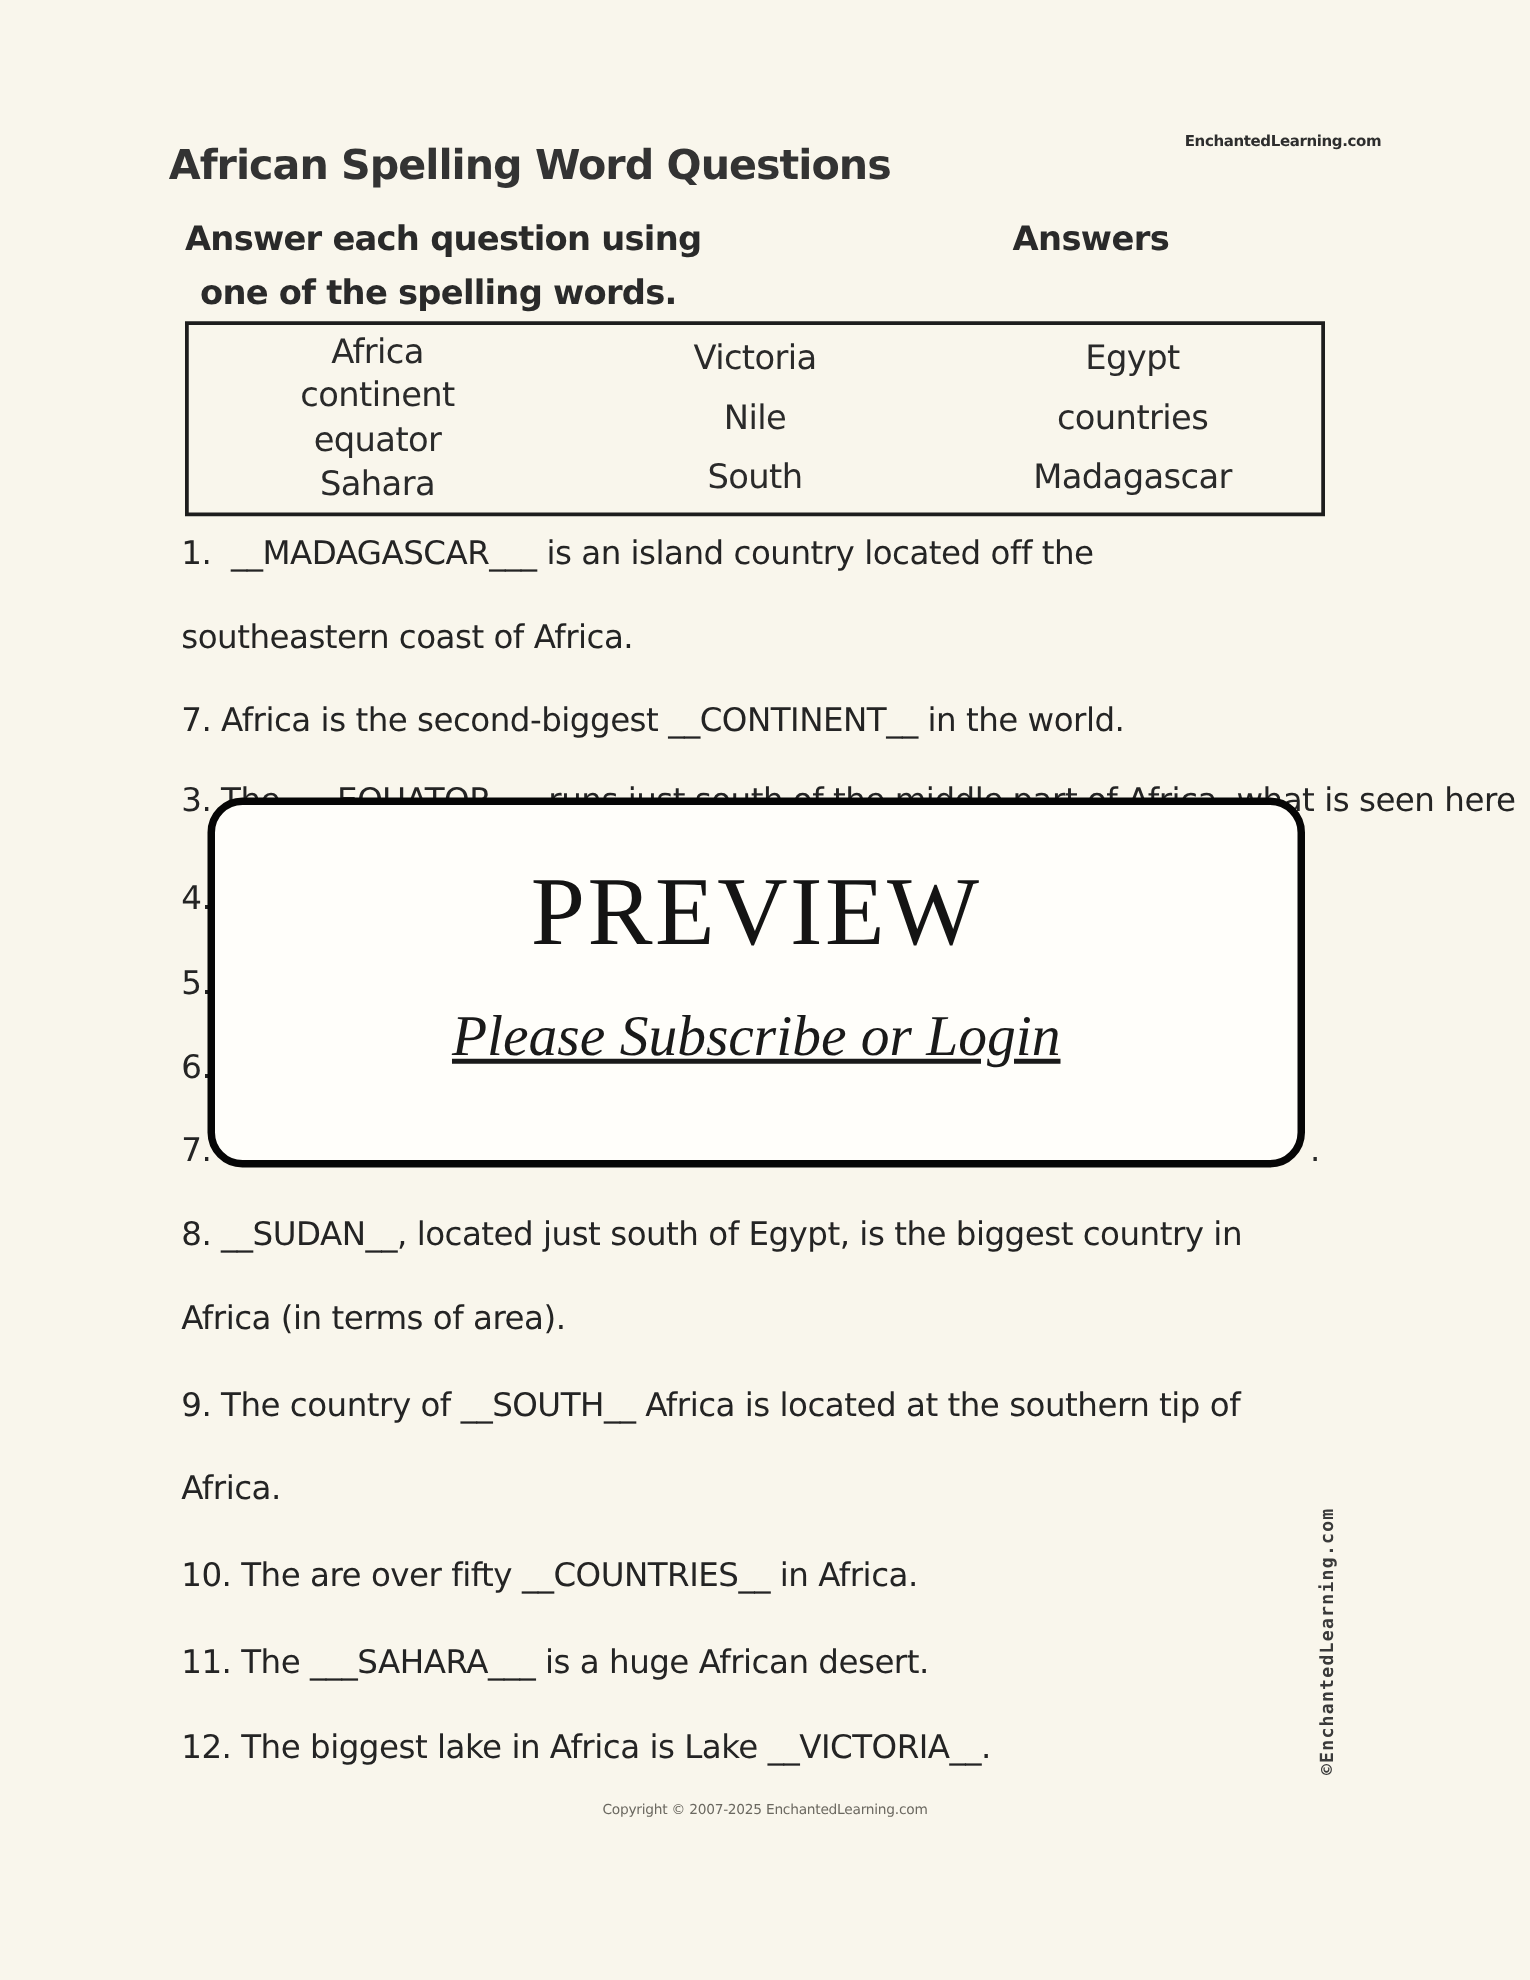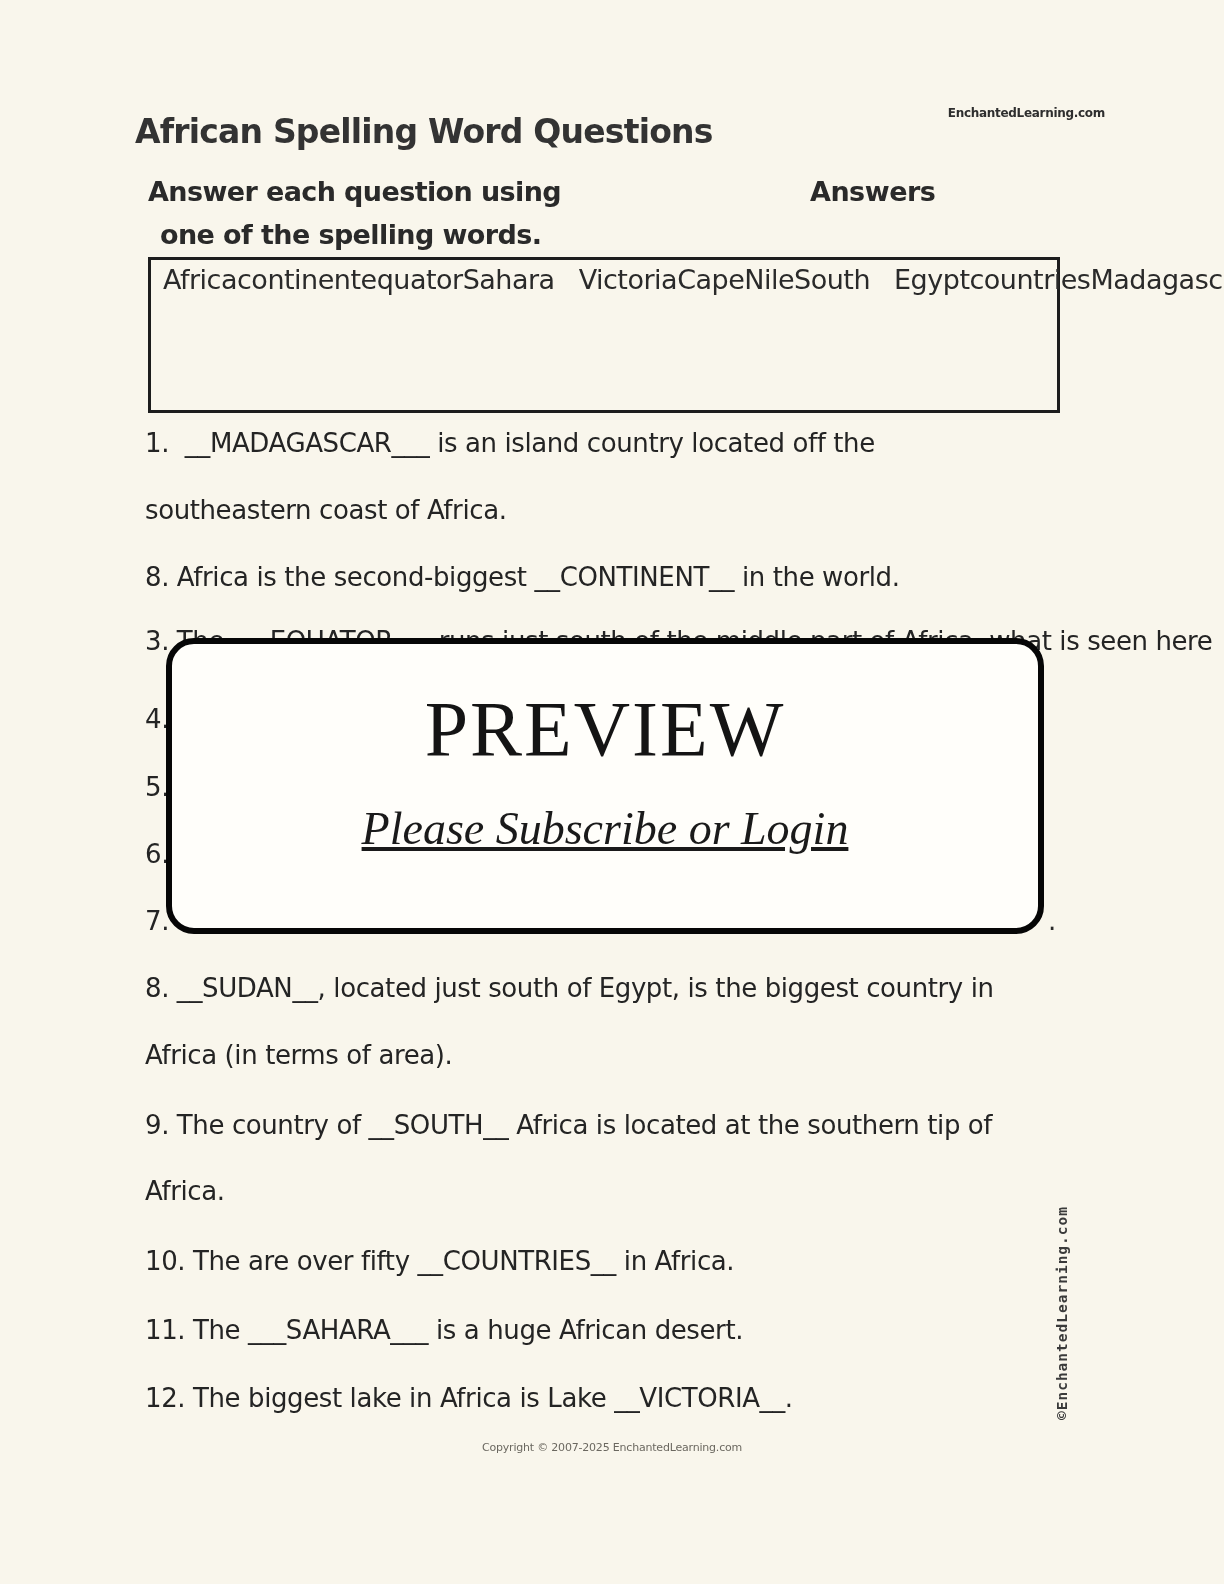--- a/index.html
+++ b/index.html
@@ -56,23 +56,23 @@
     top: 257px;
     width: 912px;
     height: 156px;
     border: 3px solid #1d1d1d;
     display: flex;
     background: transparent;
   }
   .wb-col {
     flex: 1;
     display: flex;
-    flex-direction: row;
+    flex-direction: column;
     justify-content: space-around;
-    padding: 4px 12px;
+    padding: 4px 0;
   }
   .wb-word {
     text-align: center;
     font-size: 27px;
     letter-spacing: -0.5px;
     line-height: 1.2;
   }
   .qline {
     position: absolute;
     left: 145px;
@@ -155,35 +155,34 @@
 
   <div class="word-bank">
     <div class="wb-col">
       <div class="wb-word">Africa</div>
       <div class="wb-word">continent</div>
       <div class="wb-word">equator</div>
       <div class="wb-word">Sahara</div>
     </div>
     <div class="wb-col">
       <div class="wb-word">Victoria</div>
-      <div class="wb-word">Cape</div>
       <div class="wb-word">Nile</div>
       <div class="wb-word">South</div>
     </div>
     <div class="wb-col">
       <div class="wb-word">Egypt</div>
       <div class="wb-word">countries</div>
       <div class="wb-word">Madagascar</div>
     </div>
   </div>
 
   <div class="qline" style="top:428px">1.  __MADAGASCAR___ is an island country located off the</div>
   <div class="qline" style="top:495px">southeastern coast of Africa.</div>
 
-  <div class="qline" style="top:562px">8. Africa is the second-biggest __CONTINENT__ in the world.</div>
+  <div class="qline" style="top:562px">7. Africa is the second-biggest __CONTINENT__ in the world.</div>
 
   <div class="qline" style="top:626px">3. The ___EQUATOR___ runs just south of the middle part of Africa, what is seen here</div>
 
   <div class="qline" style="top:704px">4.</div>
   <div class="qline" style="top:772px">5.</div>
   <div class="qline" style="top:839px">6.</div>
   <div class="qline" style="top:906px">7.</div>
   <div class="q7-period">.</div>
 
   <div class="preview-box">

